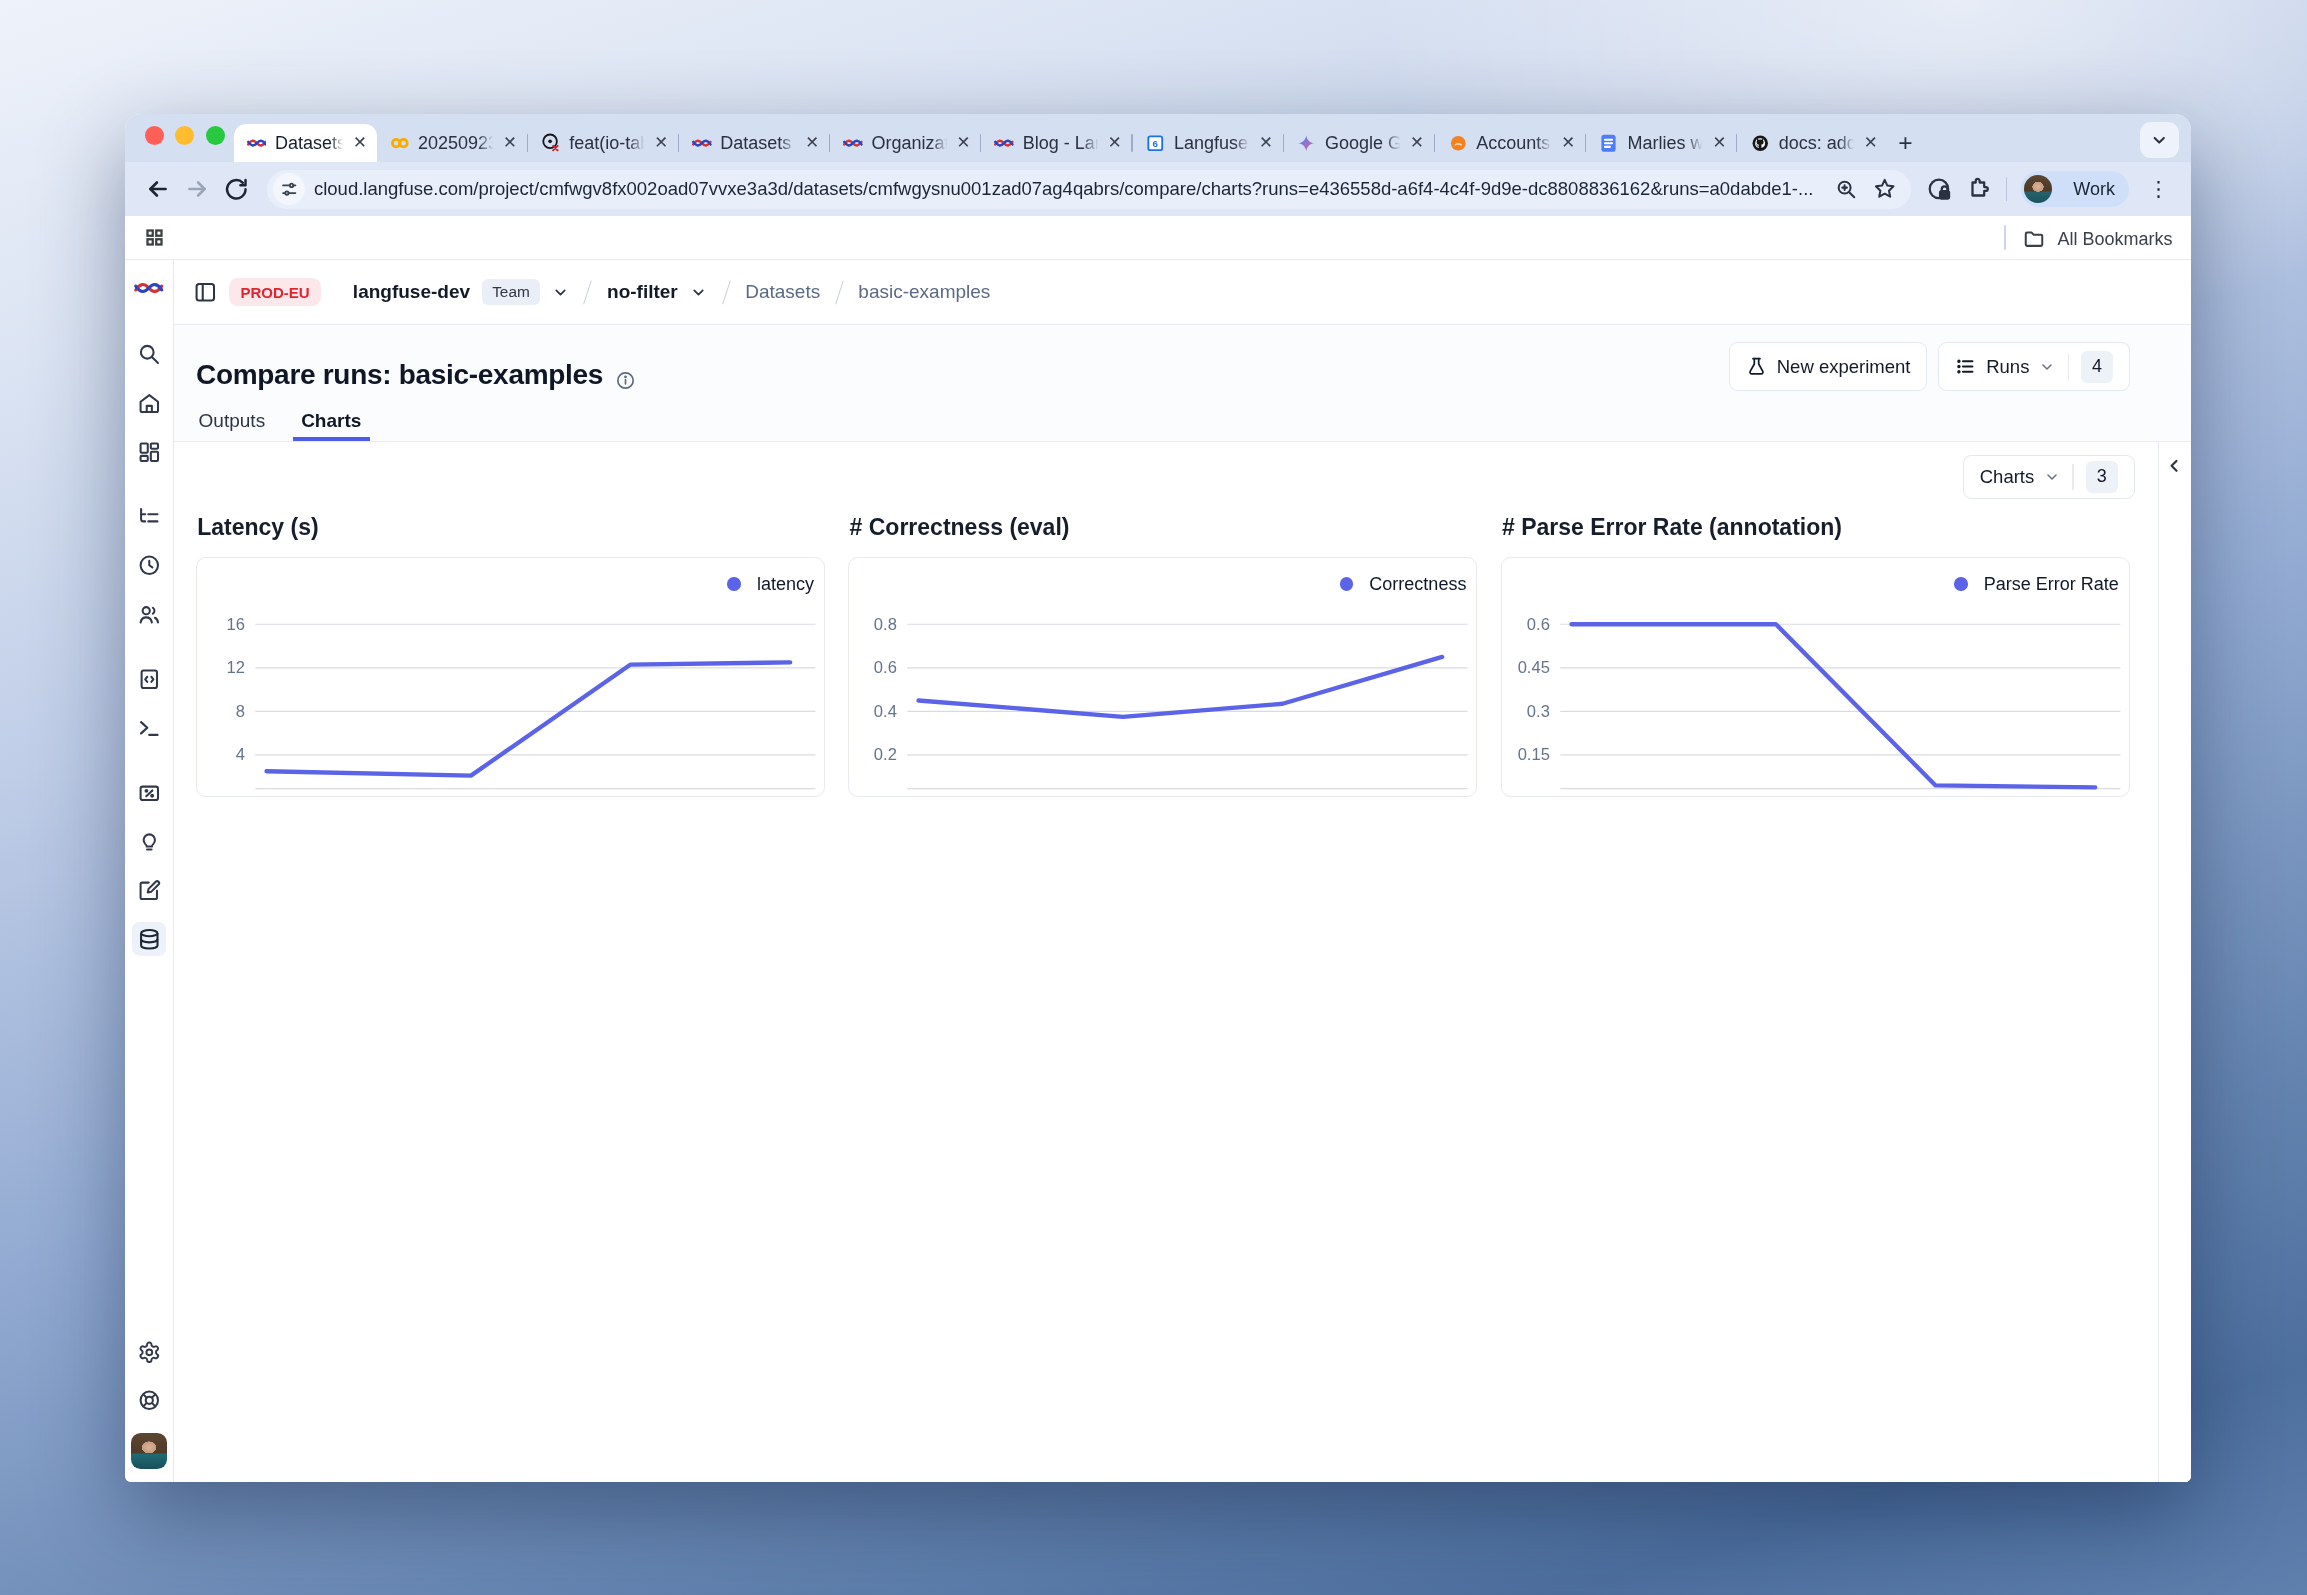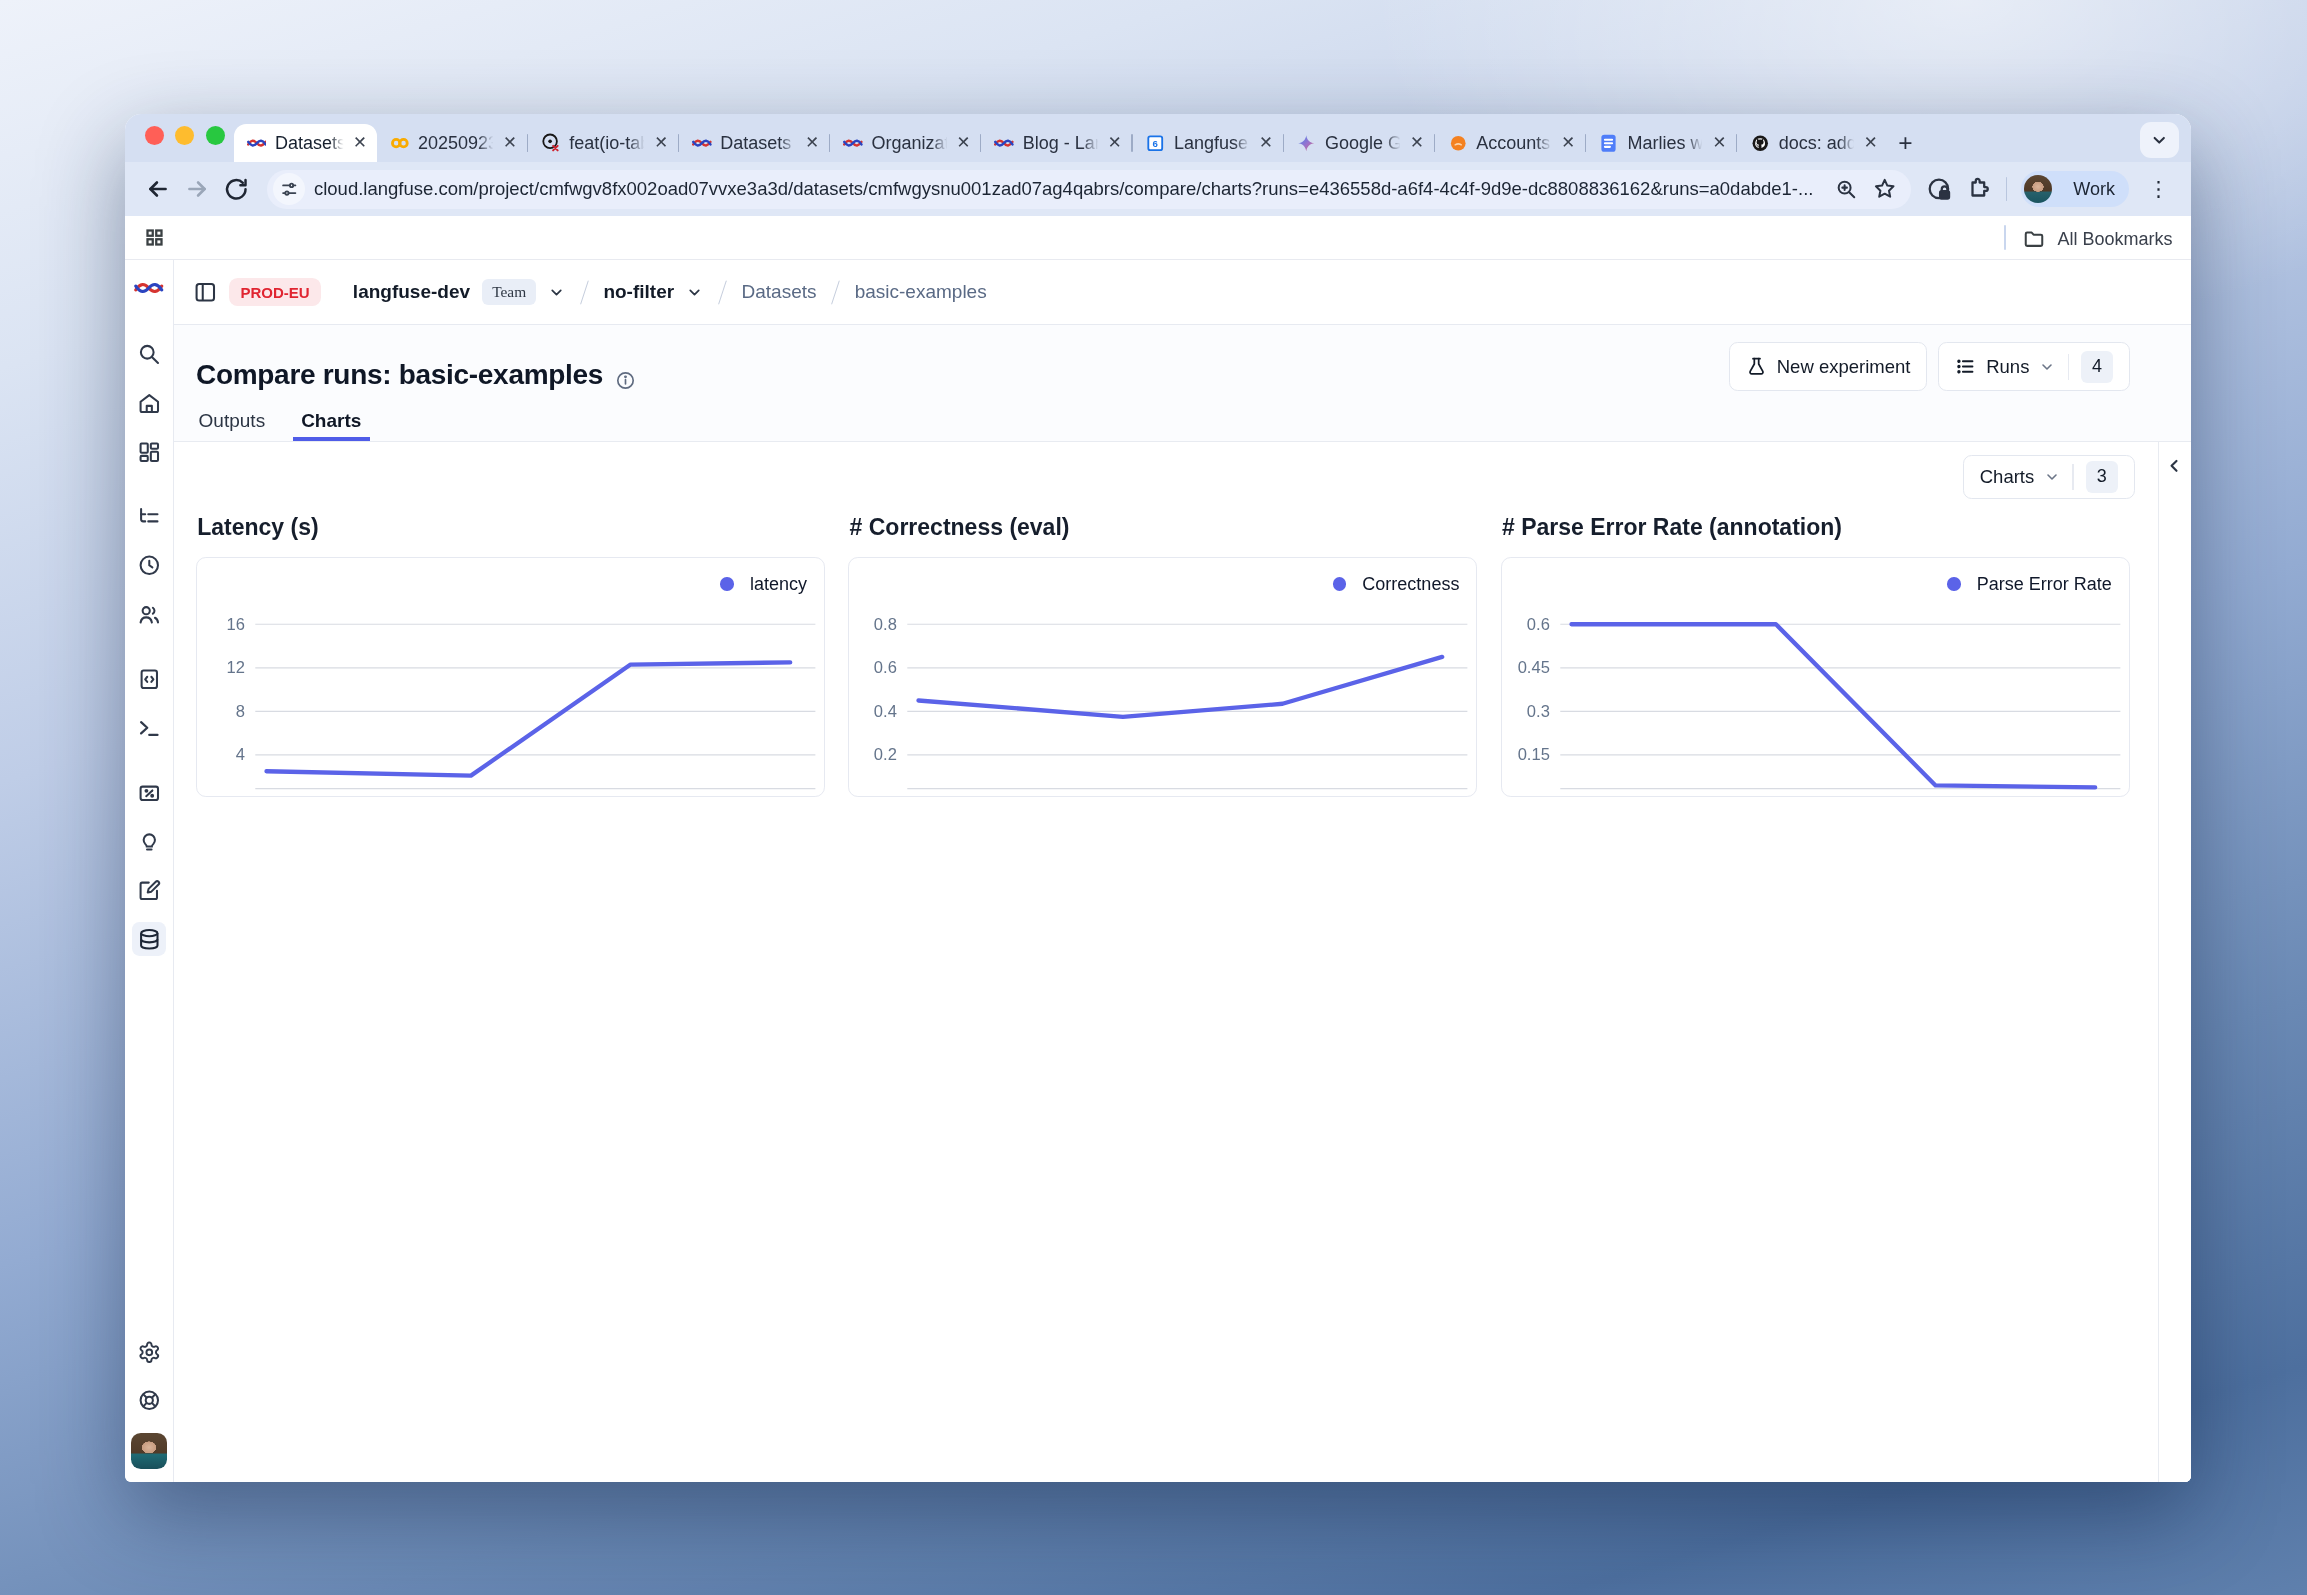--- a/index.html
+++ b/index.html
@@ -70,21 +70,21 @@
   .side-bottom { margin-top:auto; display:flex; flex-direction:column; align-items:center; }
   .side-avatar { width:36px; height:36px; border-radius:9.8px; margin-bottom:13.5px;
     background: radial-gradient(ellipse 34% 28% at 50% 40%, #d9b49a 0%, #c79c80 58%, rgba(0,0,0,0) 60%),
       linear-gradient(180deg,#5b4632 0%,#503a28 56%,#1f6b74 58%,#194f5a 100%); }
 
   .main { flex:1; display:flex; flex-direction:column; min-width:0; }
   .appheader { height:65px; flex:none; border-bottom:1.2px solid #e7eaf1; display:flex; align-items:center;
     padding:0 18.5px; gap:12.3px; background:#fff; }
   .env-badge { background:#fce8ea; color:#e02531; font-size:15px; font-weight:600; padding:5.5px 11px; border-radius:8.6px; }
   .org-name { font-size:19px; font-weight:700; color:#131b28;margin-left:20px; }
-  .plan-chip { background:#e9eef7; color:#2f3744; font-size:15.4px; padding:4.3px 9.8px; border-radius:6.2px;font-family:Liberation Serif, serif; }
+  .plan-chip { background:#e9eef7; color:#2f3744; font-size:15.4px; padding:4.3px 9.8px; border-radius:6.2px; }
   .crumb-slash { width:1.2px; height:24.6px; background:#c6cedd; transform:rotate(18deg); margin:0 6.2px; border-radius:1.2px; }
   .crumb-strong { font-size:19px; font-weight:600; color:#131b28; }
   .crumb-link { font-size:19px; color:#5a6a85; }
   .chev { color:#5a6a85; }
 
   .content { flex:1; min-height:0; background:#fbfcfe; display:flex; flex-direction:column; }
   .titlerow { padding:17px 22px 0 22px; display:flex; align-items:flex-end; }
   .page-title { font-size:28px; font-weight:700; color:#0f1726; letter-spacing:-0.3px; }
   .info-ic { margin-left:12.3px; color:#5f6b80; display:flex; }
   .title-actions { margin-left:auto; display:flex; gap:11px; margin-right:39px; }
@@ -105,21 +105,21 @@
   .btn.small { height:44px; border-radius:8.6px; }
   .rail { width:33px; flex:none; border-left:1.2px solid #e8ebf1; display:flex; justify-content:center;
     padding-top:13.5px; background:#fff; }
   .collapse-ic { color:#2c3544; }
 
   .cards-row { display:flex; gap:23.4px; margin-top:14.8px; }
   .chart-block { width:629px; flex:none; }
   .chart-title { font-size:23px; font-weight:700; color:#161e2c; margin:0 0 16px 1.2px; }
   .chart-card { width:629px; height:240px; background:#fff; border:1.2px solid #e6e9f1; border-radius:9.8px;
     position:relative; overflow:hidden; }
-  .legend { position:absolute; top:16px; right:17px; display:flex; align-items:center; gap:16px; }
+  .legend { position:absolute; top:16px; right:10px; display:flex; align-items:center; gap:16px; }
   .legend-dot { width:13.5px; height:13.5px; border-radius:50%; background:#5b63e8; }
   .legend-label { font-size:18px; color:#10182a; }
   svg.chart { position:absolute; inset:0; }
 
   svg.ic { display:block; }
 </style>
 </head>
 <body>
 
 <div class="window">

